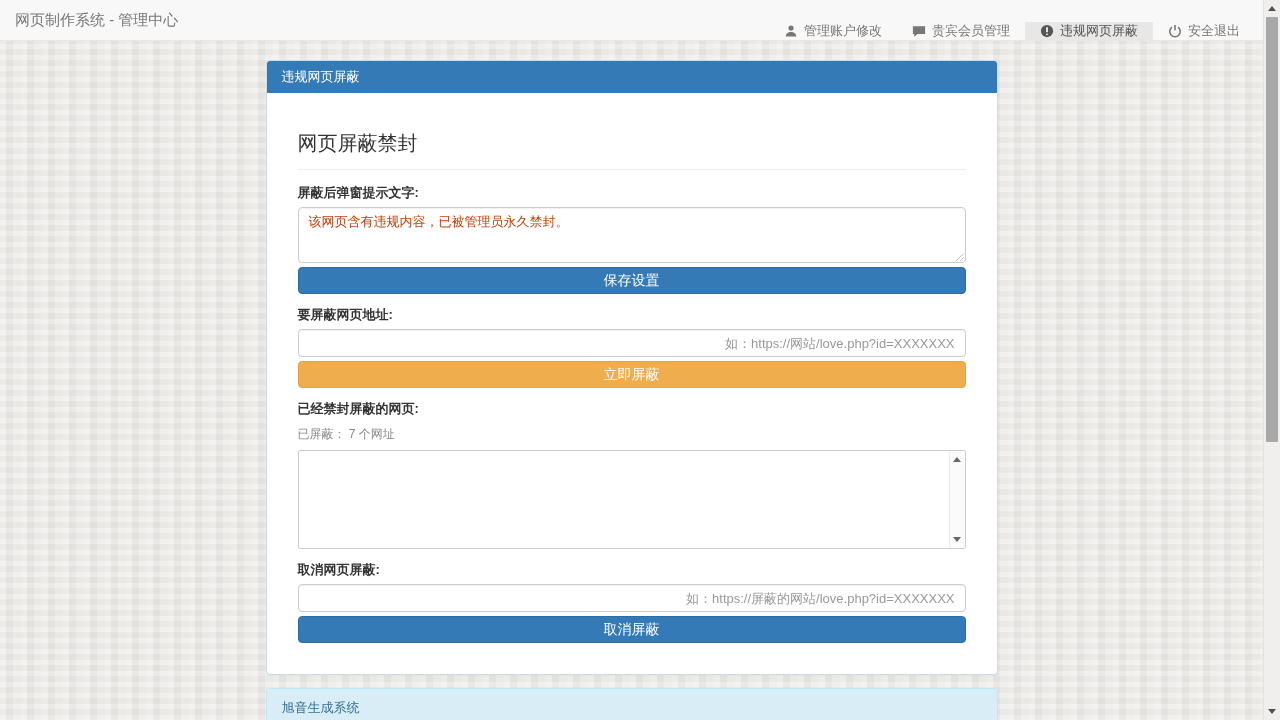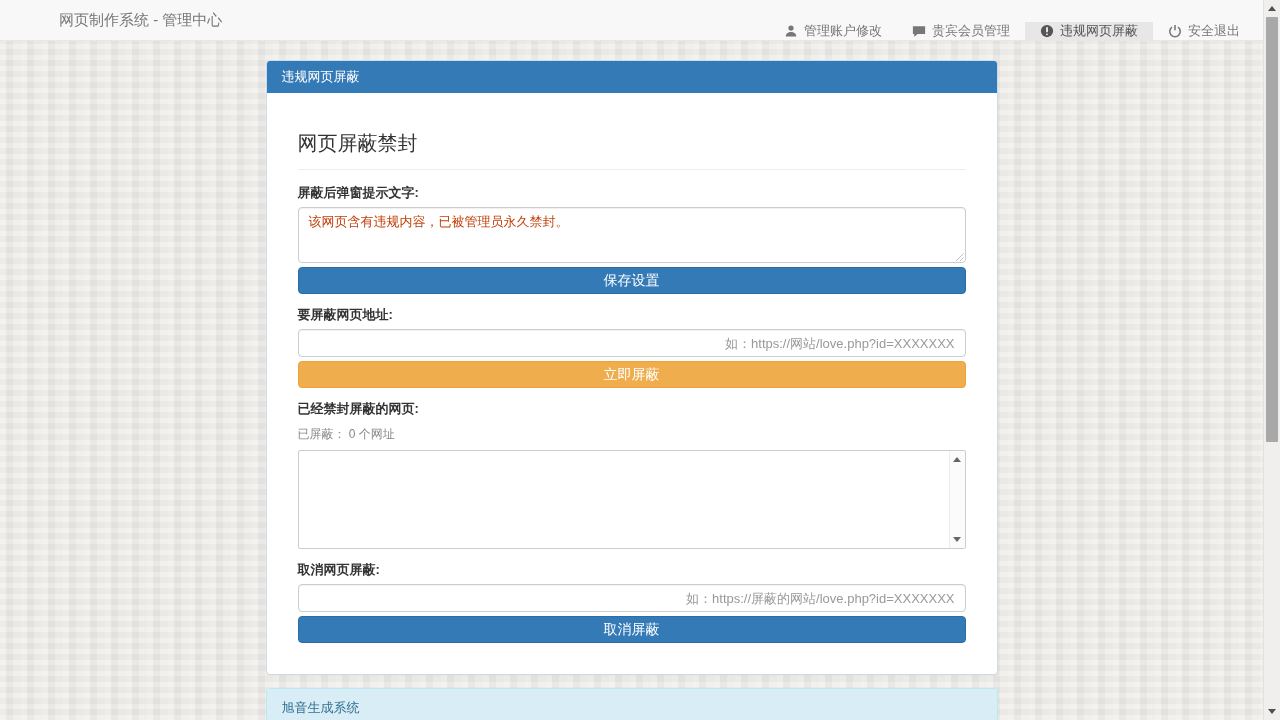--- a/index.html
+++ b/index.html
@@ -18,21 +18,21 @@
       repeating-linear-gradient(90deg, rgba(255,255,255,.25) 0 6px, rgba(140,140,140,.05) 6px 13px, rgba(255,255,255,.12) 13px 21px),
       repeating-linear-gradient(0deg, rgba(255,255,255,.18) 0 5px, rgba(120,120,120,.04) 5px 11px);
     position:relative;
   }
 
   
   .navbar{
     position:absolute;top:0;left:0;width:1263px;height:41px;
     background:var(--navbar-bg);
     border-bottom:1px solid #e7e7e7;
-    display:flex;align-items:stretch;justify-content:space-between;padding-left:44px;
+    display:flex;align-items:stretch;justify-content:space-between;
   }
   .brand{
     padding:0 15px;line-height:40px;font-size:15px;color:#777;white-space:nowrap;
   }
   .nav{list-style:none;display:flex;align-items:flex-end;padding-right:8px;}
   .nav li{
     display:flex;align-items:center;gap:6px;
     padding:0 15px;font-size:13px;color:#777;cursor:pointer;white-space:nowrap;
   }
   .nav li.active{background:var(--navbar-active-bg);color:#555;}
@@ -186,21 +186,21 @@
 
       <div class="group">
         <label class="form-label">要屏蔽网页地址:</label>
         <input class="text-input" placeholder="如：https://网站/love.php?id=XXXXXXX" style="">
         <button class="btn btn-warning">立即屏蔽</button>
       </div>
 
       <div class="group">
         <div class="label-row">
           <label class="form-label">已经禁封屏蔽的网页:</label>
-          <span class="count-note">已屏蔽： 0 个网址</span>
+          <span class="count-note">已屏蔽： 7 个网址</span>
         </div>
         <div class="listbox">
           <div class="rail">
             <span class="rail-btn up">
                 <span class="tri-up"></span>
               </span>
             <span class="rail-btn down">
                 <span class="tri-down"></span>
               </span>
           </div>

